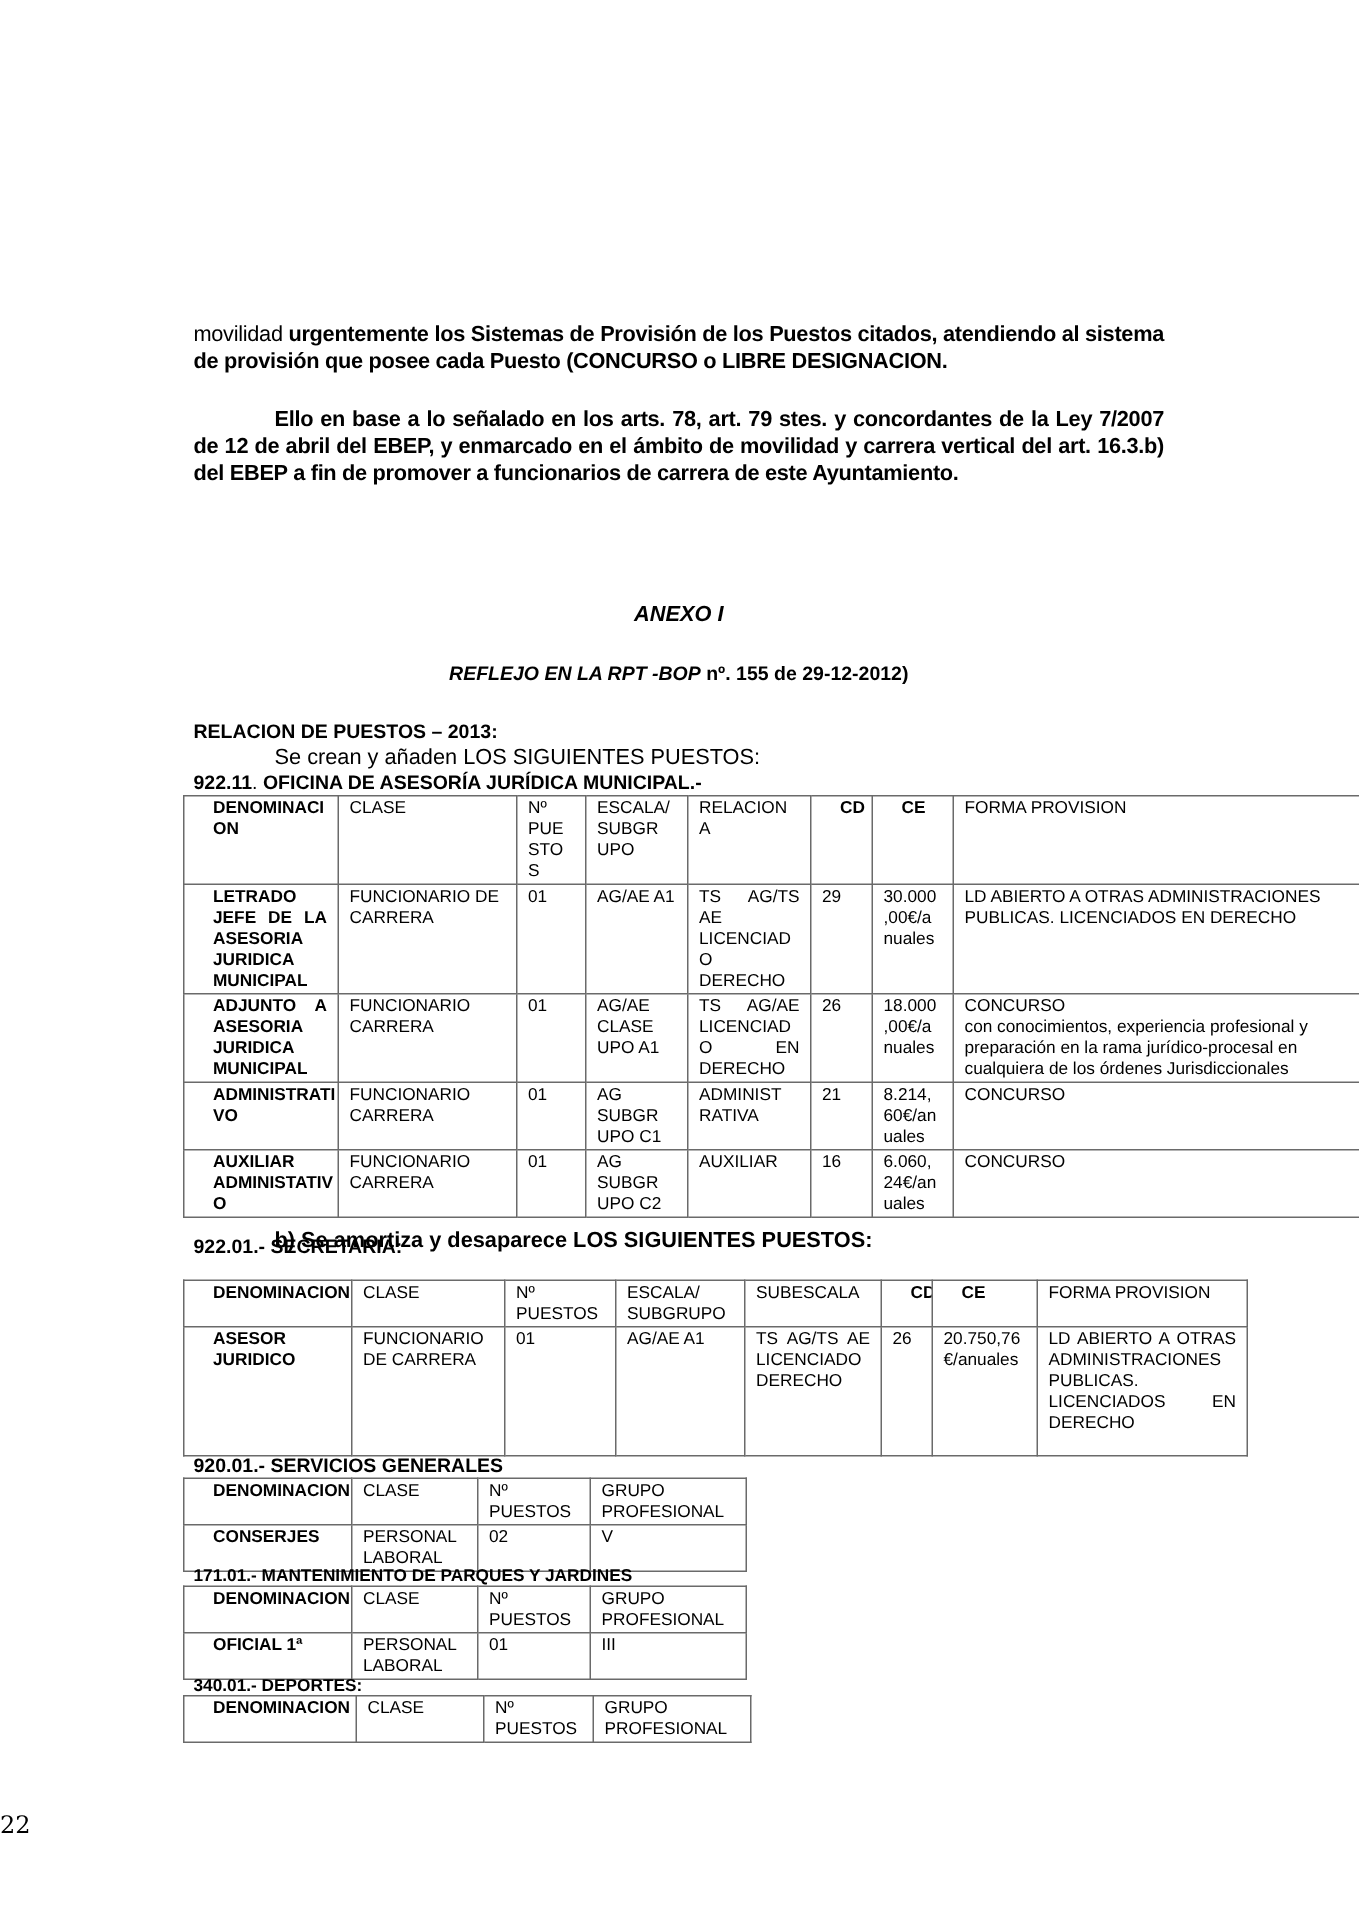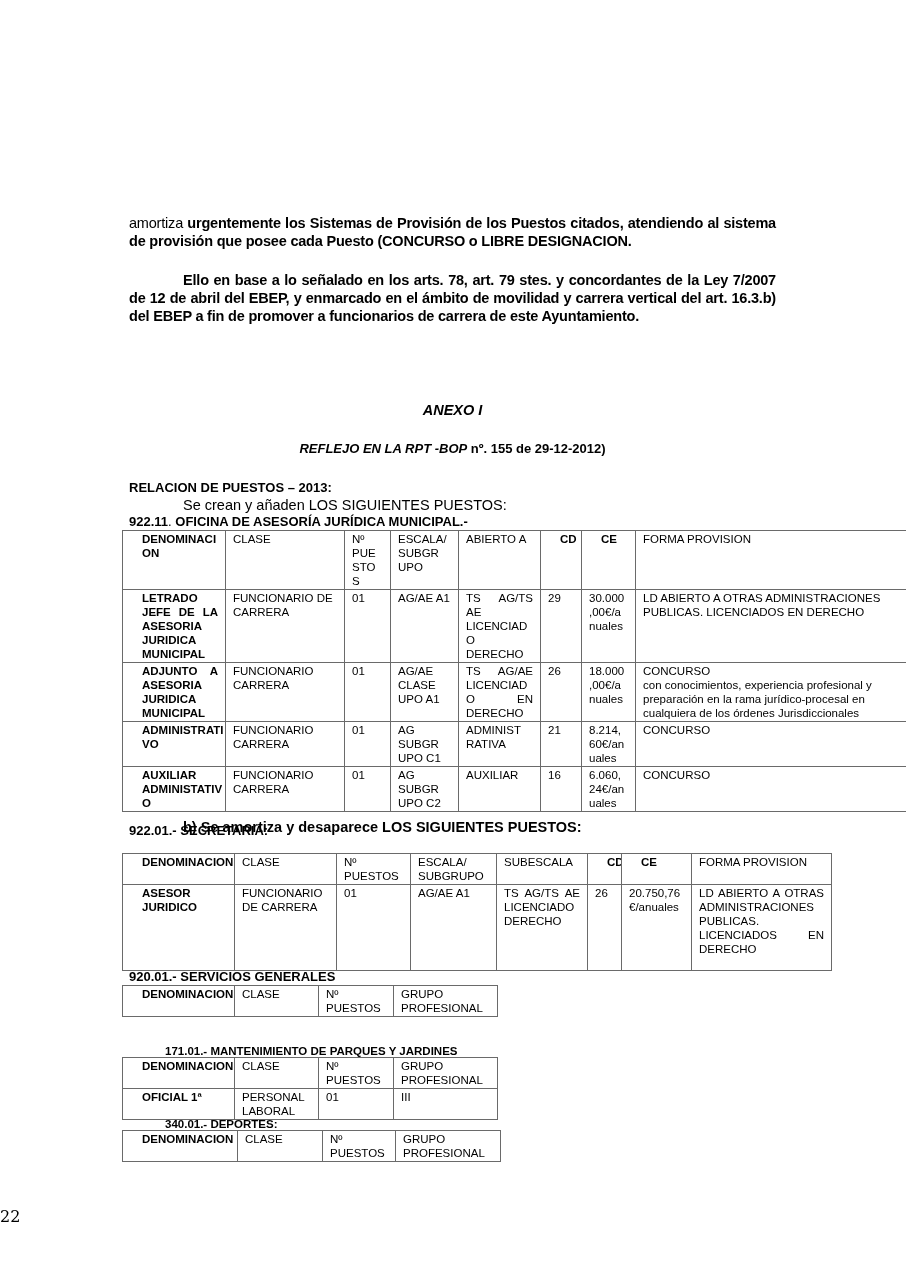--- a/index.html
+++ b/index.html
@@ -9,30 +9,30 @@
     .b { font-weight: bold; }
     .i { font-style: italic; }
     .indent { text-indent: 54px; }
     .center { text-align: center; }
     .abs { position: absolute; font-family: "Liberation Sans", sans-serif; }
     table.grid { position: absolute; border-collapse: collapse; font-family: "Liberation Sans", sans-serif; font-size: 11.5px; line-height: 14px; table-layout: fixed; }
     table.grid td { border: 1px solid #6a6a6a; vertical-align: top; padding: 1px 7px 1px 7px; overflow: hidden; }
     table.grid td.h { font-weight: bold; padding-left: 19px; }
     table.grid td.j { text-align: justify; text-align-last: left; }
     .secthead { position: absolute; left: 129px; font-family: "Liberation Sans", sans-serif; font-weight: bold; font-size: 13px; line-height: 16px; }
-    .small-head { position: absolute; left: 129px; font-family: "Liberation Sans", sans-serif; font-weight: bold; font-size: 11.5px; line-height: 14px; margin-left: 36px; }
+    .small-head { position: absolute; left: 129px; font-family: "Liberation Sans", sans-serif; font-weight: bold; font-size: 11.5px; line-height: 14px; }
     .pagenum { position: absolute; left: 0; width: 906px; top: 1207px; text-align: left; font-family: "DejaVu Serif", serif; font-size: 16px; }
   </style>
 </head>
 <body>
 
 <div class="page">
 
   <div class="para" style="top:214px;">
-    <span>amortiza </span><span class="b">urgentemente los Sistemas de Provisión de los Puestos citados, atendiendo al sistema de provisión que posee cada Puesto (CONCURSO o LIBRE DESIGNACION.</span>
+    <span>movilidad </span><span class="b">urgentemente los Sistemas de Provisión de los Puestos citados, atendiendo al sistema de provisión que posee cada Puesto (CONCURSO o LIBRE DESIGNACION.</span>
   </div>
 
   <div class="para b indent" style="top:271px;">Ello en base a lo señalado en los arts. 78, art. 79 stes. y concordantes de la Ley 7/2007 de 12 de abril del EBEP, y enmarcado en el ámbito de  movilidad y carrera vertical del art. 16.3.b) del EBEP a fin de promover a funcionarios de carrera de este Ayuntamiento.</div>
 
 
   <div class="abs b i center" style="top:402px; left:129px; width:647px; font-size:14.5px;">ANEXO I</div>
 
   <div class="abs b center" style="top:441px; left:129px; width:647px; font-size:13px;">
     <span class="i">REFLEJO EN LA RPT -BOP</span><span> nº. 155 de 29-12-2012)</span>
   </div>
@@ -53,21 +53,21 @@
         <col style="width:41px">
         <col style="width:54px">
         <col style="width:287px">
     </colgroup>
     <tbody>
         <tr style="height:56px;">
       <td class="h">DENOMINACI ON</td>
       <td>CLASE</td>
       <td>Nº PUE STO S</td>
       <td>ESCALA/ SUBGR UPO</td>
-      <td>ABIERTO A</td>
+      <td>RELACION A</td>
       <td class="h">CD</td>
       <td class="h">CE</td>
       <td>FORMA PROVISION</td>
     </tr>
     <tr style="height:70px;">
       <td class="h j">LETRADO JEFE DE LA ASESORIA JURIDICA MUNICIPAL</td>
       <td>FUNCIONARIO DE  CARRERA</td>
       <td>01</td>
       <td>AG/AE A1</td>
       <td class="j">TS AG/TS AE LICENCIAD O DERECHO</td>
@@ -157,20 +157,26 @@
         <col style="width:75px">
         <col style="width:104px">
       </colgroup>
     <tbody>
         <tr style="height:30px;">
       <td class="h">DENOMINACION</td>
       <td>CLASE</td>
       <td>Nº PUESTOS</td>
       <td>GRUPO PROFESIONAL</td>
     </tr>
+    <tr style="height:29px;">
+      <td class="h">CONSERJES</td>
+      <td>PERSONAL LABORAL</td>
+      <td>02</td>
+      <td>V</td>
+    </tr>
   </tbody>
     </table>
 
   <div class="small-head" style="top:1044px;">171.01.- MANTENIMIENTO DE PARQUES Y JARDINES</div>
   <table class="grid" style="top:1057px; left:122px; width:375px;">
     <colgroup>
         <col style="width:112px">
         <col style="width:84px">
         <col style="width:75px">
         <col style="width:104px">

